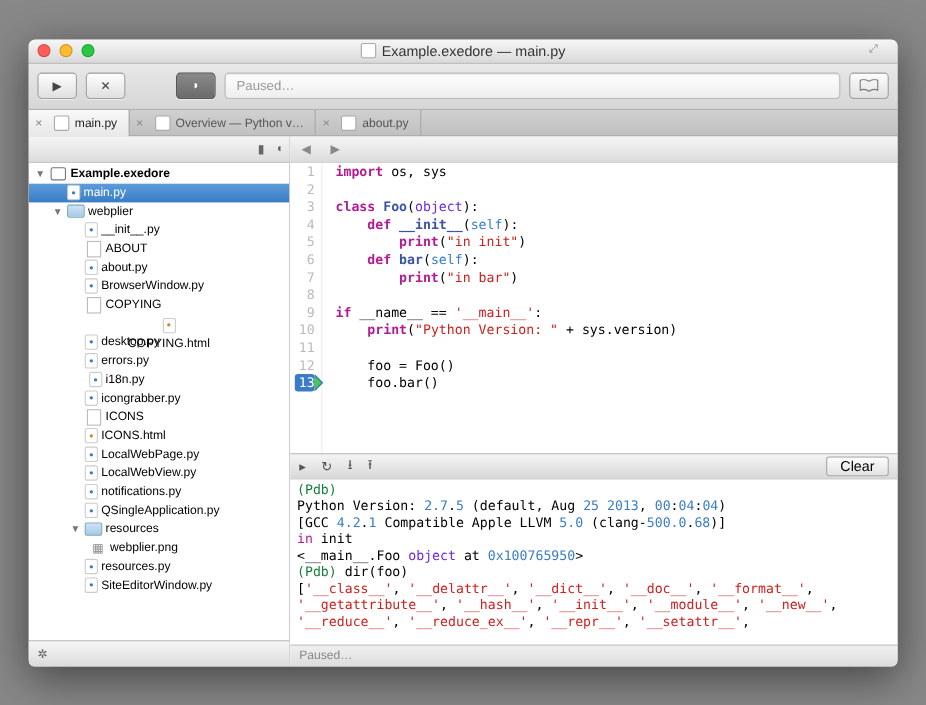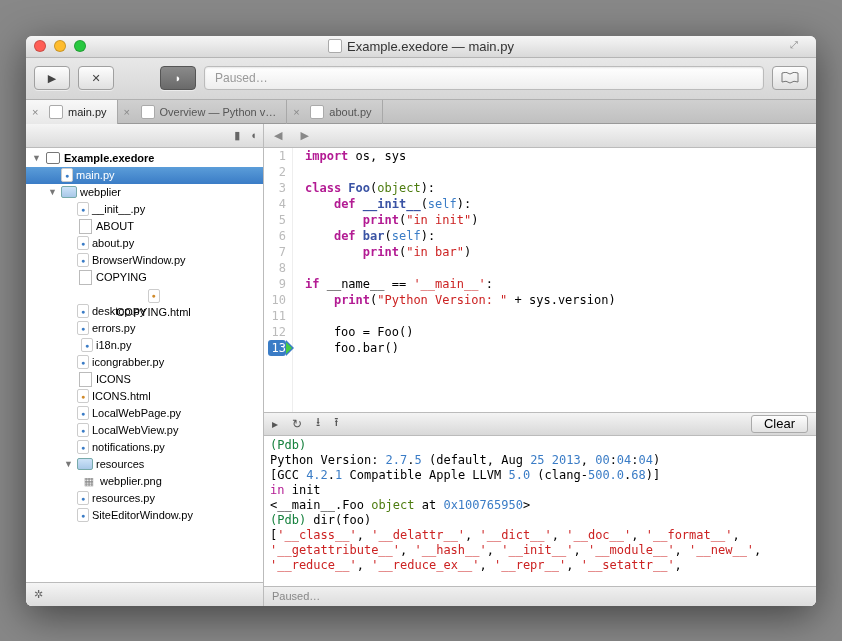--- a/index.html
+++ b/index.html
@@ -52,21 +52,21 @@
 .code-area { flex: 1; display: flex; font-family: Menlo, Monaco, monospace; font-size: 12px; overflow: auto; background: #fff; }
 .gutter { background: #fff; color: #bbb; text-align: right; padding: 0 6px 0 4px; border-right: 1px solid #eee; user-select: none; }
 .gutter div { height: 16px; line-height: 16px; min-width: 18px; }
 .gutter div.bp { background: #3a7cc6; color: #fff; border-radius: 3px; position: relative; }
 .gutter div.bp::after { content: ""; position: absolute; right: -8px; top: 0; border: 8px solid transparent; border-left-color: #3a7cc6; border-right-width: 0; }
 .gutter div.bp.cur::before { content: ""; position: absolute; right: -6px; top: 2px; border: 6px solid transparent; border-left-color: #4c4; border-right-width: 0; z-index: 1; }
 .code { padding-left: 12px; }
 .code div { height: 16px; line-height: 16px; white-space: pre; }
 .kw { color: #b31b93; font-weight: bold; }
 .fn { color: #3a53a4; font-weight: bold; }
-.cls { color: #4d7c0f; }
+.cls { color: #6d28d9; }
 .str { color: #cc2222; }
 .self { color: #3a7cc6; }
 
 .dbg-tool { height: 24px; background: linear-gradient(#f4f4f4, #d8d8d8); border-top: 1px solid #bbb; border-bottom: 1px solid #bbb; display: flex; align-items: center; padding: 0 8px; gap: 14px; color: #555; }
 .dbg-tool span { cursor: pointer; font-size: 12px; }
 .dbg-tool .spacer { flex: 1; }
 .clear-btn { height: 18px; padding: 0 12px; background: linear-gradient(#fdfdfd,#e2e2e2); border: 1px solid #aaa; border-radius: 3px; font-size: 13px; cursor: pointer; }
 
 .console { height: 150px; overflow: auto; background: #fff; font-family: Menlo, Monaco, monospace; font-size: 12px; padding: 2px 6px; line-height: 15px; }
 .console .pdb { color: #15803d; }
@@ -216,20 +216,25 @@
           </div>
           <div class="tree-row" style="padding-left: 38px;">
             <span class="disc"></span>
             <span class="ic py"></span>
             <span>LocalWebView.py</span>
           </div>
           <div class="tree-row" style="padding-left: 38px;">
             <span class="disc"></span>
             <span class="ic py"></span>
             <span>notifications.py</span>
+          </div>
+          <div class="tree-row" style="padding-left: 38px;">
+            <span class="disc"></span>
+            <span class="ic py"></span>
+            <span>QSingleApplication.py</span>
           </div>
           <div class="tree-row" style="padding-left: 38px;">
             <span class="disc">▼</span>
             <span class="ic fold"></span>
             <span>resources</span>
           </div>
           <div class="tree-row" style="padding-left: 42px;">
             <span class="disc"></span>
             <span class="ic img"></span>
             <span>webplier.png</span>

